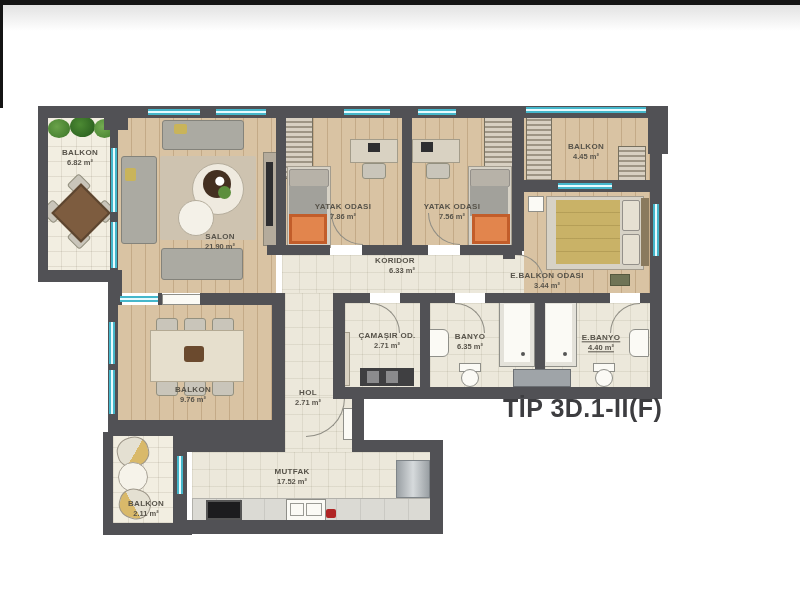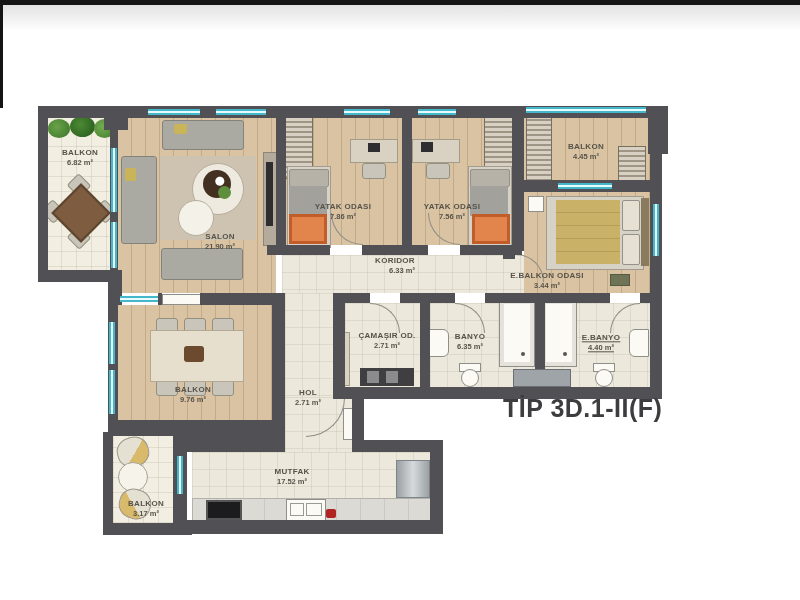--- a/index.html
+++ b/index.html
@@ -271,17 +271,17 @@
   <div class="abs rlabel" style="left:308px;top:398px;">
     <span class="l1">HOL</span>
     <span class="l2">2.71 m²</span>
   </div>
   <div class="abs rlabel" style="left:292px;top:477px;">
     <span class="l1">MUTFAK</span>
     <span class="l2">17.52 m²</span>
   </div>
   <div class="abs rlabel" style="left:146px;top:509px;">
     <span class="l1">BALKON</span>
-    <span class="l2">3.17 m²</span>
+    <span class="l2">2.11 m²</span>
   </div>
 
   <div class="abs title" style="left:503px;top:394px;">TİP 3D.1-II(F)</div>
 </div>
 
 </body></html>

